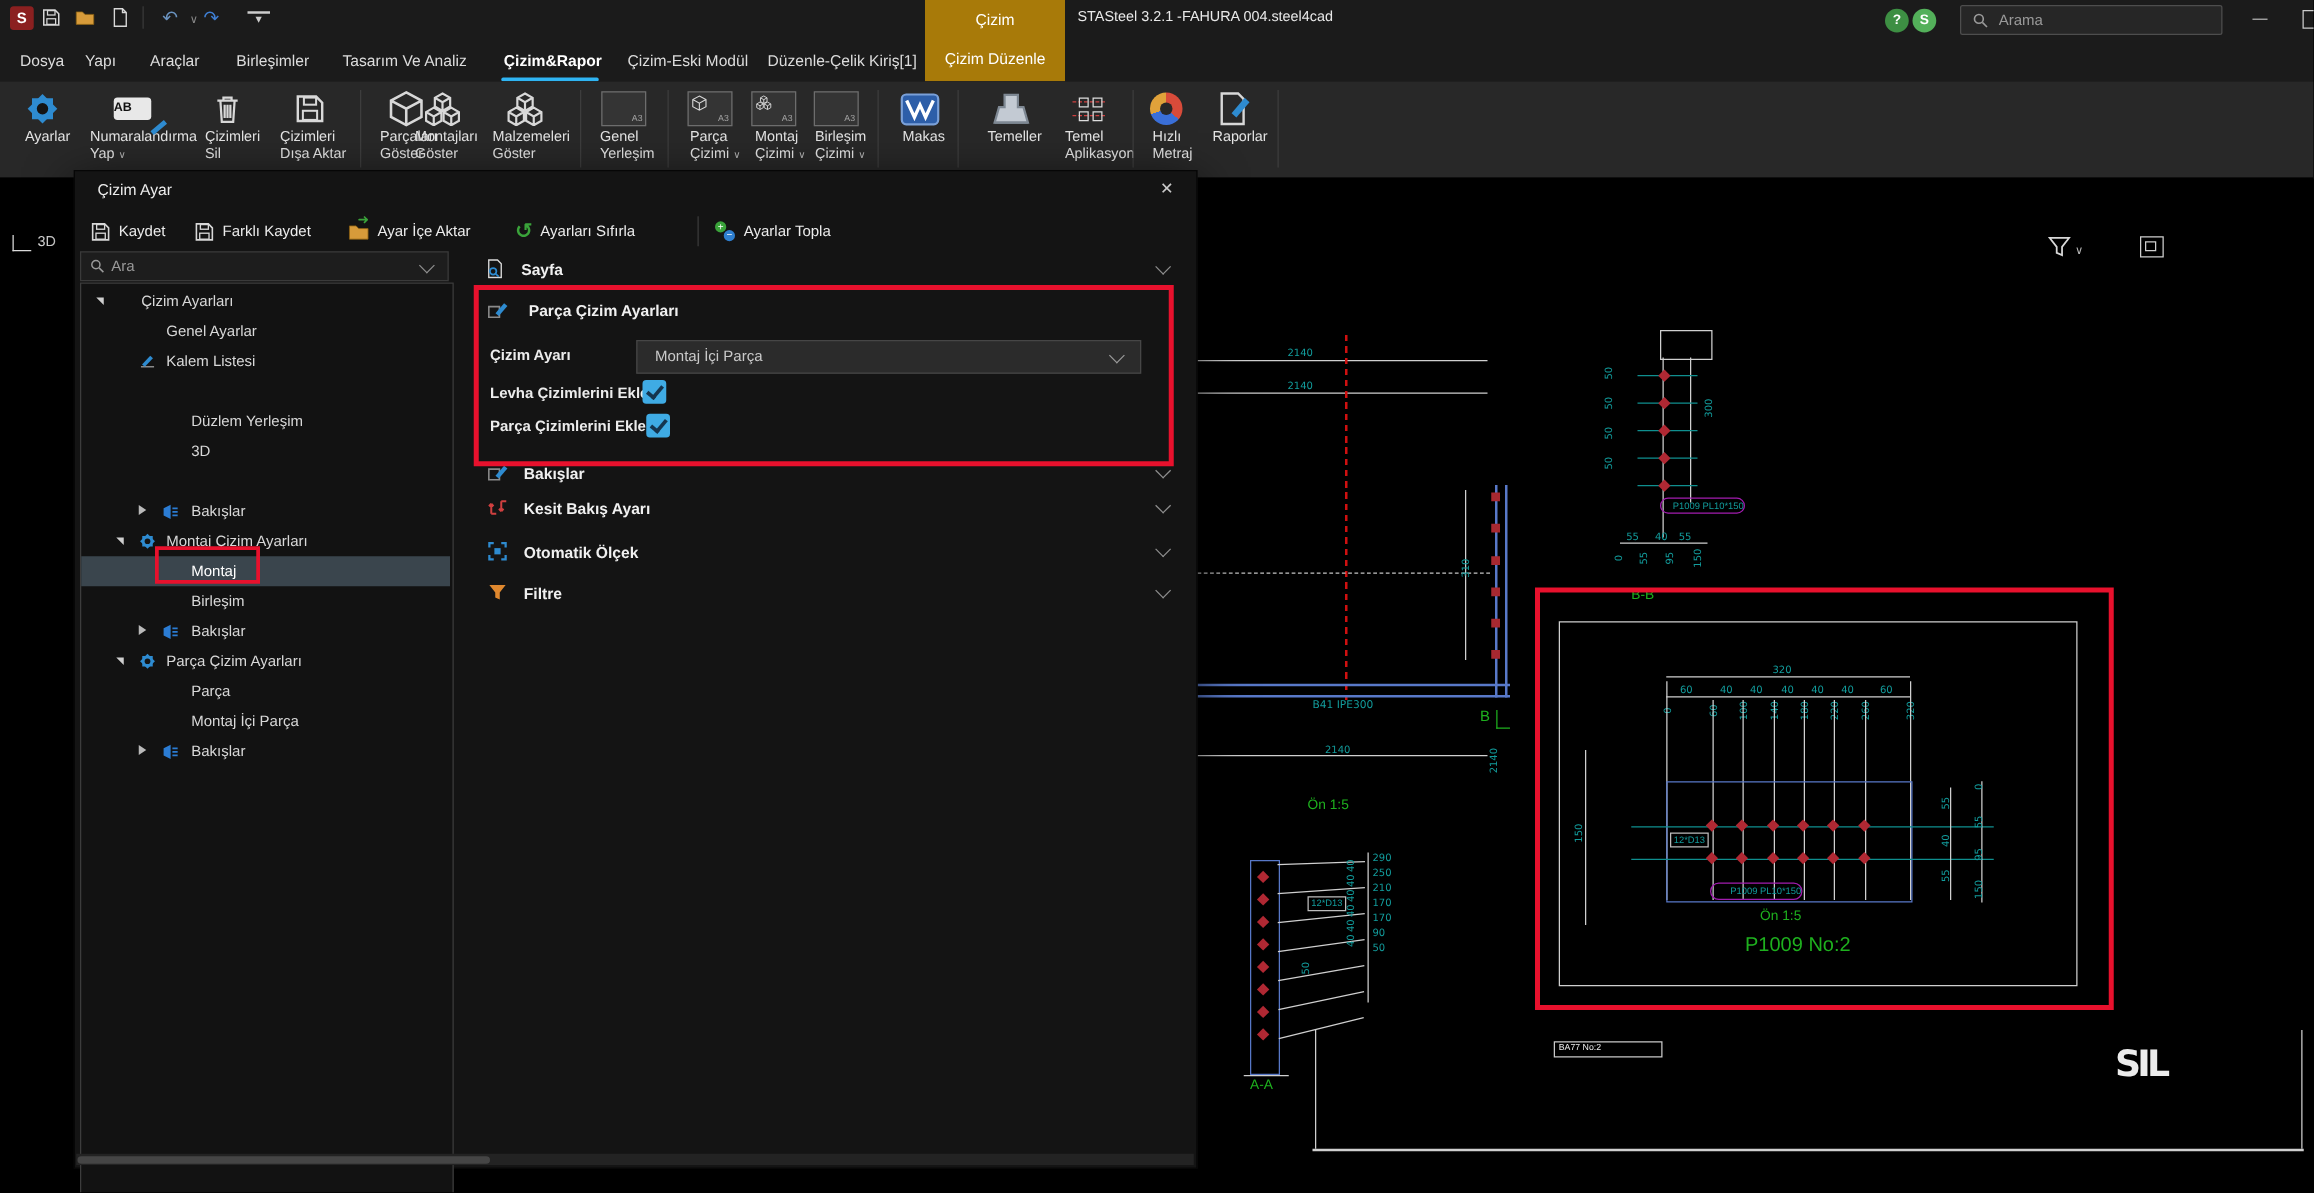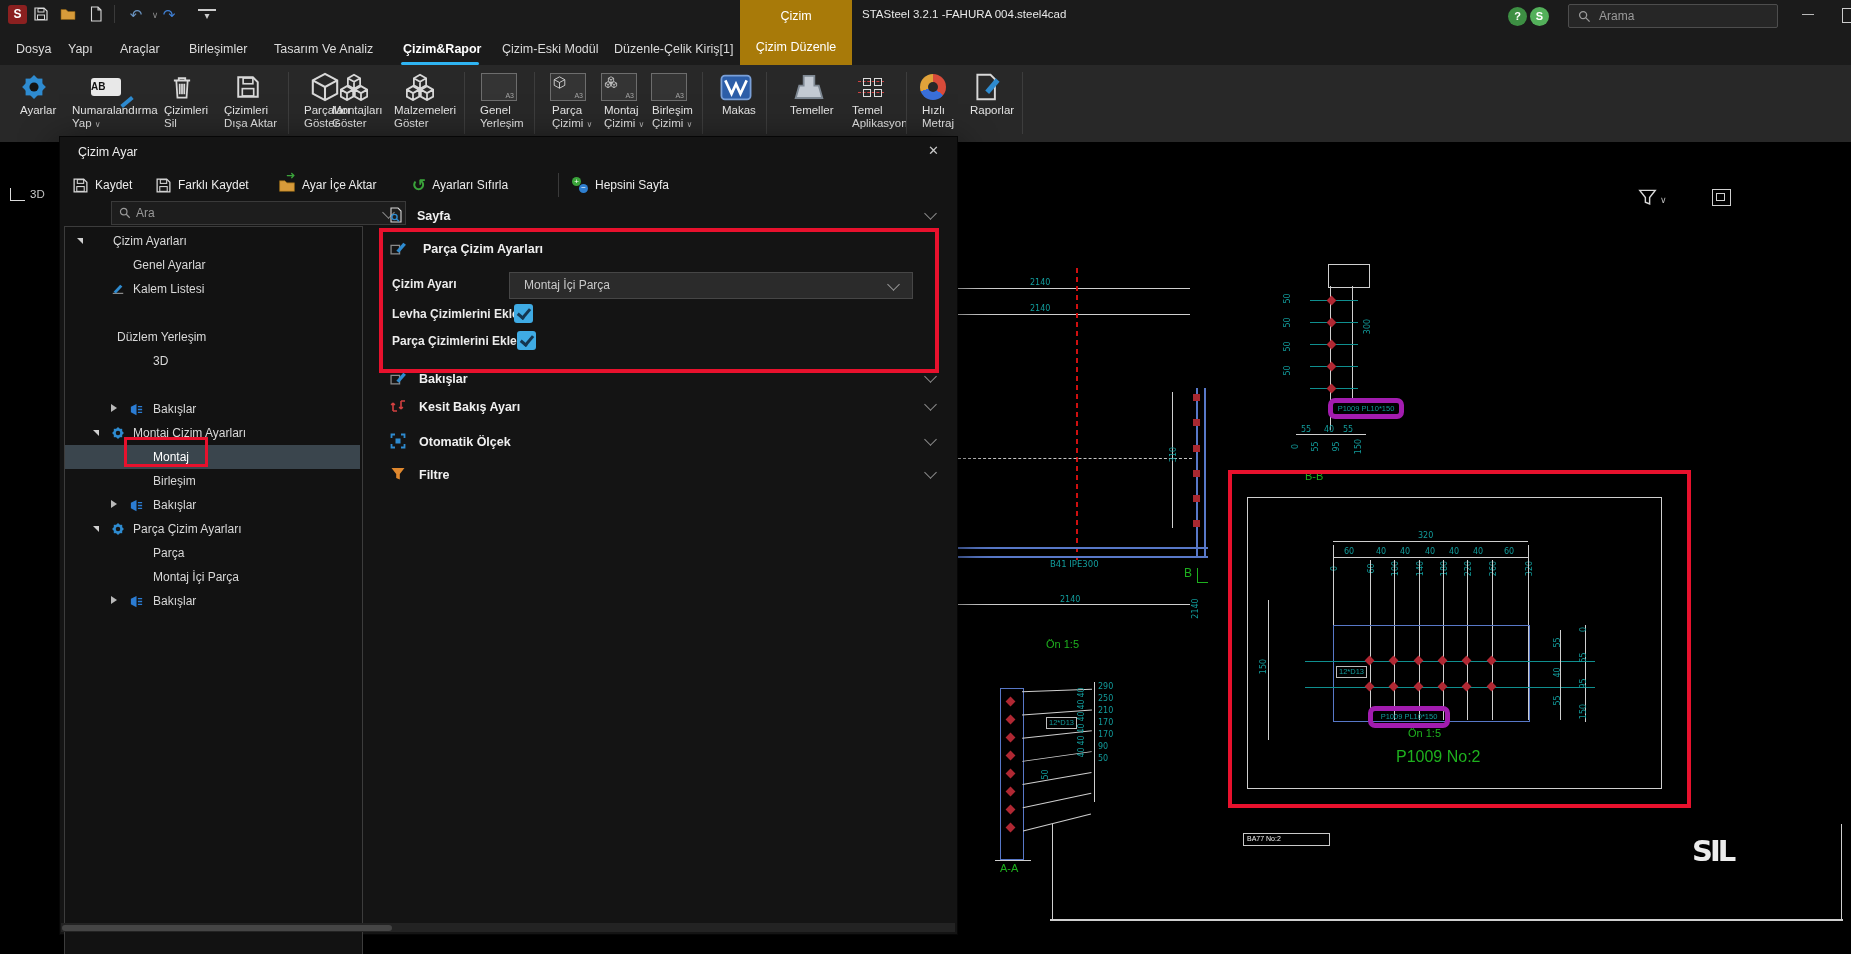--- a/index.html
+++ b/index.html
@@ -36,32 +36,32 @@
   .rot{width:30px;text-align:center;transform:rotate(-90deg);}
   .hl{position:absolute;height:1px;background:#cfcfcf;}
   .vl{position:absolute;width:1px;background:#cfcfcf;}
   .bluehl{position:absolute;height:1.5px;background:#5878c8;}
   .bluevl{position:absolute;width:1.5px;background:#5878c8;}
   .bluerect{position:absolute;border:1.5px solid #5878c8;}
   .whiterect{position:absolute;border:1.5px solid #cfcfcf;}
   .bolt-sq{position:absolute;width:7px;height:7px;background:#a82830;}
   .bolt-dm{position:absolute;width:7px;height:7px;background:#b02833;transform:rotate(45deg);}
   .tealhl{position:absolute;height:1px;background:#0f8f8f;}
-  .oval{position:absolute;border:5px solid #a21caf;border-radius:7px;color:#129c9c;font-size:7.5px;
-        text-align:center;line-height:11px;white-space:nowrap;}
+  .oval{position:absolute;border:1px solid #a21caf;border-radius:7px;color:#129c9c;font-size:7.5px;
+        text-align:right;line-height:11px;white-space:nowrap;}
   .boxlab{position:absolute;border:1px solid #bdbdbd;color:#129c9c;font-size:7.5px;text-align:center;
         line-height:10px;white-space:nowrap;padding:0 2px;}
   .redbox{position:absolute;border:4px solid #e8112d;z-index:30;}
   
   #dialog{left:59px;top:136px;width:897px;height:797px;background:#141414;z-index:20;
           box-shadow:0 10px 35px rgba(0,0,0,.75);border:1px solid #060606;}
   #dialog .hdr{left:18px;top:8px;font-size:12.5px;color:#ececec;}
   #dlg-close{right:18px;top:6px;font-size:13px;color:#c9c9c9;}
   .tbtn{top:36px;height:24px;display:flex;align-items:center;gap:6px;font-size:12px;color:#ececec;}
-  #dlg-search{left:4px;top:64px;width:293px;height:22px;background:#1d1d1d;border:1px solid #3a3a3a;margin-left:47px;}
+  #dlg-search{left:4px;top:64px;width:293px;height:22px;background:#1d1d1d;border:1px solid #3a3a3a;}
   #dlg-search span{color:#999;font-size:12px;line-height:22px;margin-left:24px;}
   #treebox{left:4px;top:89px;width:297px;height:829px;border:1px solid #3c3c3c;background:#121212;}
   .trow{position:absolute;left:0;width:295px;height:24px;line-height:24px;font-size:12px;color:#d8d8d8;}
   .trow.sel{background:#3a454d;color:#fff;}
   .caret-exp{position:absolute;top:9px;width:0;height:0;border-top:6px solid #cfcfcf;border-left:6px solid transparent;}
   .caret-col{position:absolute;top:7px;width:0;height:0;border-left:6px solid #b9b9b9;border-top:4.5px solid transparent;border-bottom:4.5px solid transparent;}
   .sec-h{position:absolute;font-size:12.5px;font-weight:bold;color:#f0f0f0;}
   .chev{position:absolute;width:8px;height:8px;border-right:1.6px solid #8f8f8f;border-bottom:1.6px solid #8f8f8f;transform:rotate(45deg);}
   .fld-lab{position:absolute;font-size:12px;font-weight:bold;color:#ececec;}
   #dropdown{left:449px;top:135px;width:402px;height:25px;background:#2b2b2b;border:1px solid #464646;}
@@ -584,21 +584,21 @@
     <div class="abs tbtn" style="left:352px">
       <span style="color:#3aa33a;font-size:17px;font-weight:bold">↺</span>
       <span>Ayarları Sıfırla</span>
     </div>
     <div class="abs" style="left:498px;top:36px;width:1px;height:24px;background:#3a3a3a"></div>
     <div class="abs tbtn" style="left:512px">
       <span style="position:relative;width:17px;height:17px;display:inline-block">
         <span style="position:absolute;left:0;top:0;width:9px;height:9px;border-radius:50%;background:#3aa33a;color:#fff;font-size:8px;line-height:9px;text-align:center">+</span>
         <span style="position:absolute;left:7px;top:7px;width:9px;height:9px;border-radius:50%;background:#2e7fd0;color:#fff;font-size:8px;line-height:8px;text-align:center">−</span>
       </span>
-      <span>Hepsini Sayfa</span>
+      <span>Ayarlar Topla</span>
     </div>
 
     <div class="abs" id="dlg-search">
       <svg width="12" height="12" style="position:absolute;left:7px;top:5px">
           <use href="#i-mag"></use>
         </svg>
       <span>Ara</span>
       <div class="chev" style="right:12px;top:6px"></div>
     </div>
 
@@ -610,21 +610,21 @@
       <div class="trow" style="top:26px">
         <span style="margin-left:68px">Genel Ayarlar</span>
       </div>
       <div class="trow" style="top:50px">
         <svg width="14" height="14" style="position:absolute;left:46px;top:5px">
             <use href="#i-pencil"></use>
           </svg>
         <span style="margin-left:68px">Kalem Listesi</span>
       </div>
       <div class="trow" style="top:98px">
-        <span style="margin-left:52px">Düzlem Yerleşim</span>
+        <span style="margin-left:88px">Düzlem Yerleşim</span>
       </div>
       <div class="trow" style="top:122px">
         <span style="margin-left:88px">3D</span>
       </div>
       <div class="trow" style="top:170px">
         <div class="caret-col" style="left:46px"></div>
         <svg width="15" height="15" style="position:absolute;left:64px;top:5px">
             <use href="#i-views"></use>
           </svg>
         <span style="margin-left:88px">Bakışlar</span>

